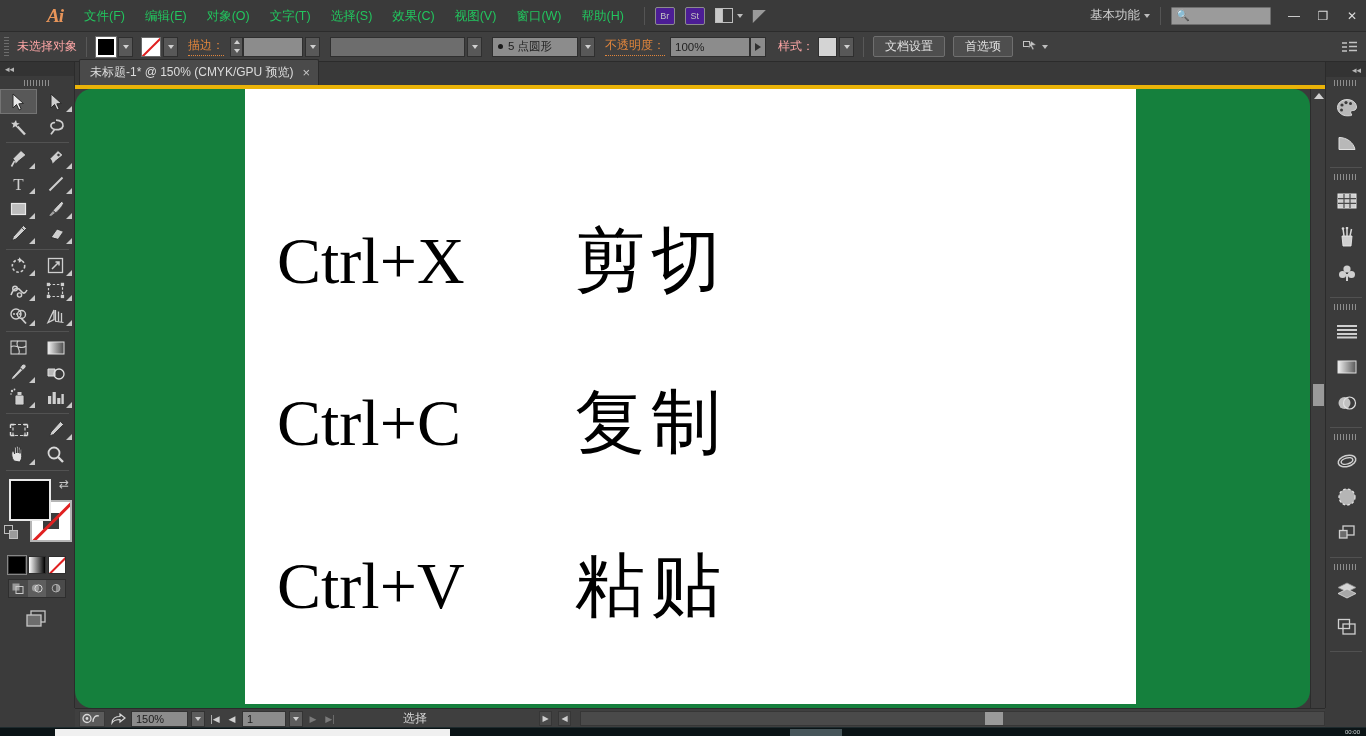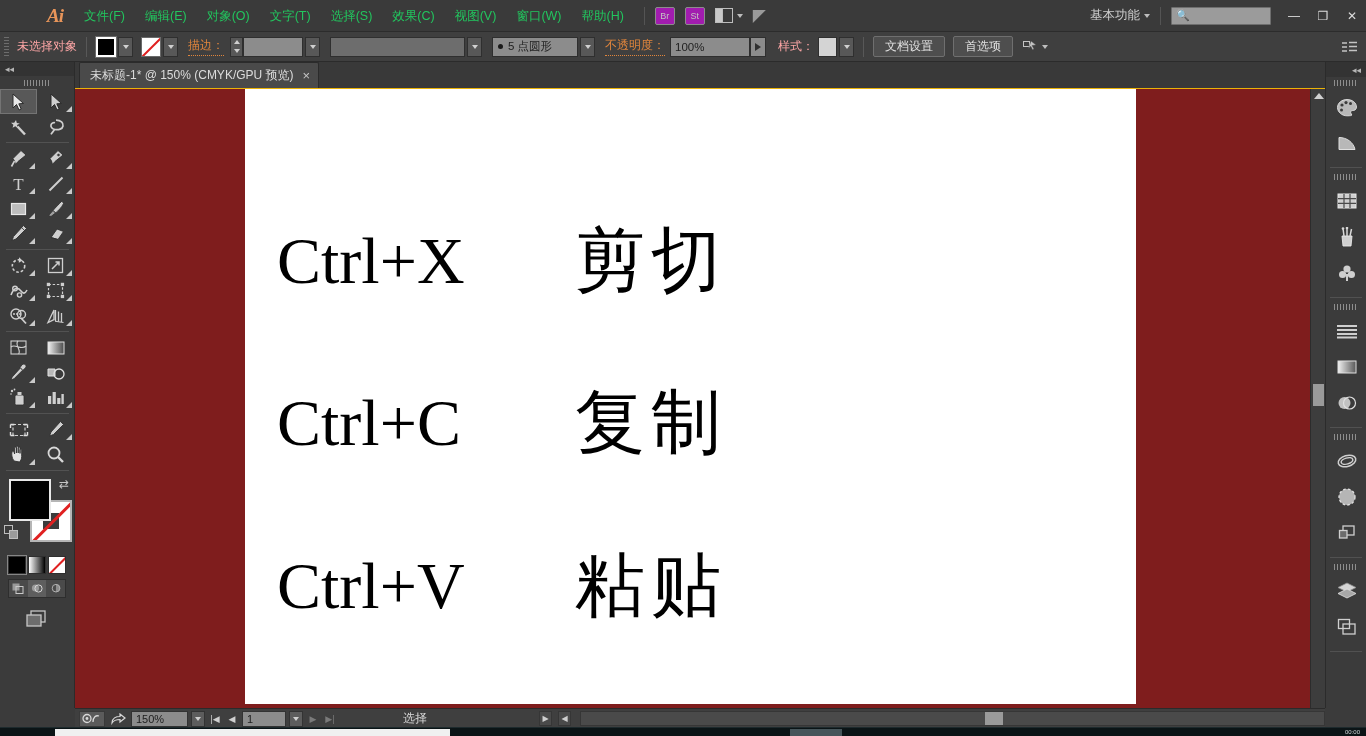--- a/index.html
+++ b/index.html
@@ -27,21 +27,21 @@
     margin-left: 36px;
   }
   .menu-item {
     padding: 0 10px; height: 32px; line-height: 32px;
     color: #22c55e; font-size: 12.5px; white-space: nowrap; cursor: default;
   }
   .mb-sep { width: 1px; height: 18px; background: #545454; margin: 0 10px; }
   .sq-btn {
     width: 20px; height: 18px; border: 1px solid #8c8c8c; color: #c3c3c3;
     font-size: 9px; display: flex; align-items: center; justify-content: center;
-    margin-right: 10px; border-radius: 2px; background: #a21caf;
+    margin-right: 10px; border-radius: 2px; background: #4c1d95;
   }
   .arrange-btn { display: flex; align-items: center; margin-right: 6px; }
   .arrange-ico { width: 18px; height: 15px; border: 1px solid #bdbdbd; display: flex; }
   .arrange-ico i { display: block; height: 100%; }
   .arrange-ico i:first-child { width: 7px; background: #c9c9c9; border-right: 1px solid #bdbdbd; }
   .arrange-ico i:last-child { flex: 1; background: transparent; }
   .caret { width: 0; height: 0; border-left: 3.5px solid transparent; border-right: 3.5px solid transparent; border-top: 4px solid #bdbdbd; margin-left: 4px; }
   .bridge-sail { margin-left: 4px; color: #9a9a9a; font-size: 17px; }
   .ws-label { color: #cfcfcf; font-size: 12.5px; }
   .search-box {
@@ -114,21 +114,21 @@
   }
   .align-ico { color: #c3c3c3; font-size: 12px; }
   .panel-menu-ico {
     margin-left: auto; margin-right: 8px; color: #c9c9c9; font-size: 12px;
     display: flex; align-items: center; gap: 1px;
   }
 
   
   .tabbar {
     position: absolute; left: 75px; top: 62px; width: 1250px; height: 27px;
-    background: #393939; border-bottom: 1px solid #eab308;
+    background: #393939; border-bottom: 4px solid #eab308;
     display: flex; align-items: flex-end;
   }
   .doctab {
     height: 26px; background: #4a4a4a; border: 1px solid #2b2b2b; border-bottom: none;
     display: flex; align-items: center; padding: 0 8px 0 10px; gap: 9px;
     color: #dcdcdc; font-size: 12px; border-radius: 2px 2px 0 0; margin-left: 4px;
   }
   .tab-close { color: #c6c6c6; font-size: 13px; cursor: pointer; }
 
   
@@ -171,21 +171,21 @@
   .mode.c3::after { content: ""; position: absolute; left: -3px; top: 7px; width: 25px; height: 2px; background: #e02020; transform: rotate(-45deg); }
 
   .drawmodes { display: flex; margin: 5px 8px 0 8px; border: 1px solid #2e2e2e; }
   .dm { width: 19px; height: 17px; display: flex; align-items: center; justify-content: center; background: #4a4a4a; color: #b9b9b9; }
   .dm.sel { background: #5e5e5e; }
   .screenmode { display: flex; justify-content: center; margin-top: 10px; color: #c3c3c3; }
 
   
   .canvasarea {
     position: absolute; left: 75px; top: 89px; width: 1235px; height: 619px;
-    background: #7f1d1d; overflow: hidden;
+    background: #15803d; overflow: hidden; border-radius: 17px;
   }
   .artboard {
     position: absolute; left: 170px; top: -3px; width: 891px; height: 618px;
     background: #ffffff;
   }
   .art-text {
     position: absolute; left: 0; width: 891px; display: flex; align-items: center;
     font-family: "Liberation Serif", "DejaVu Serif", serif;
     color: #000; white-space: pre;
   }

